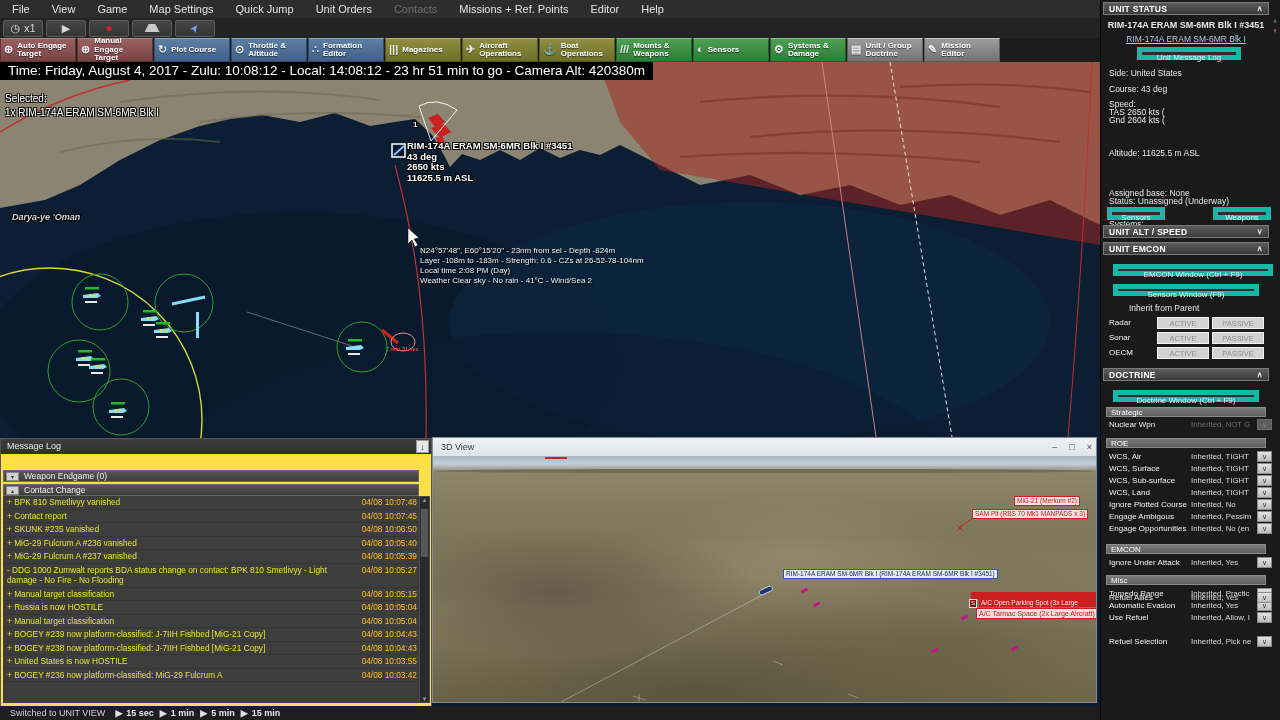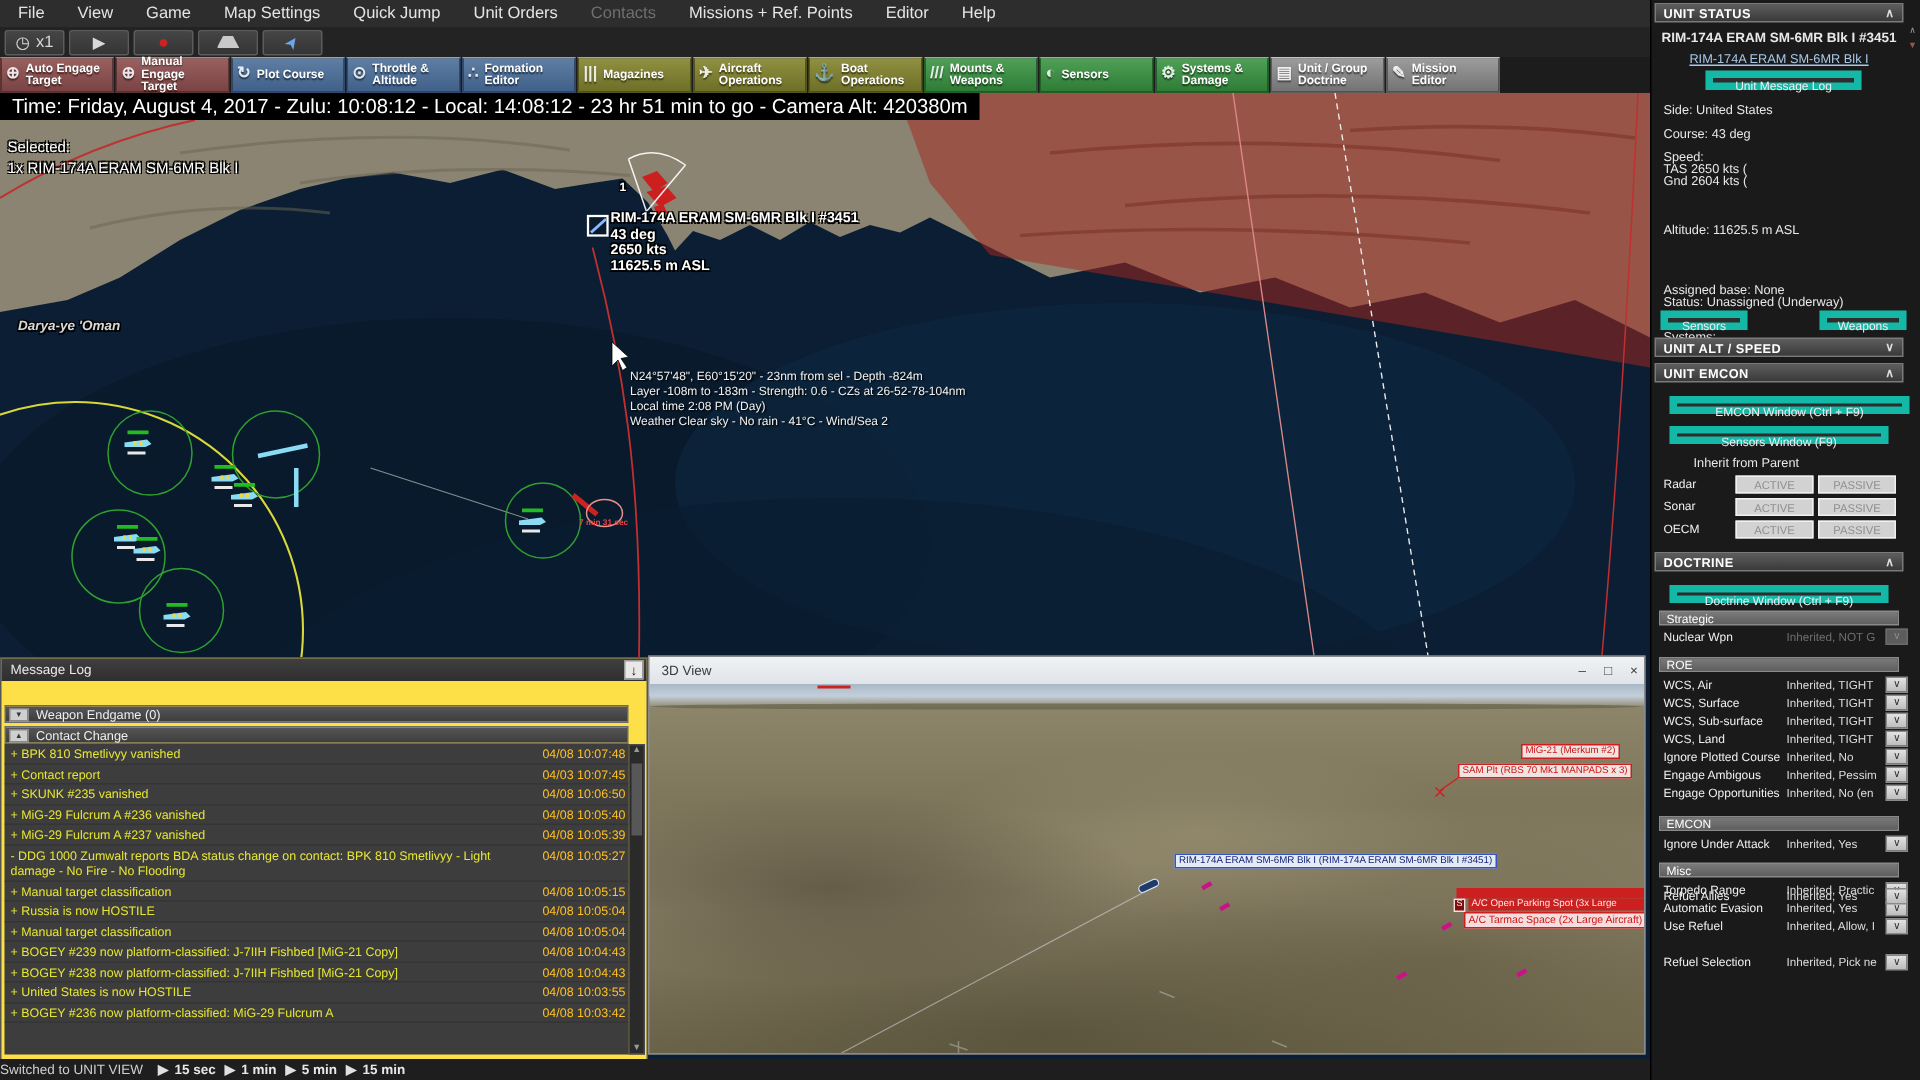--- a/index.html
+++ b/index.html
@@ -41,21 +41,21 @@
   #msglog-pop{position:absolute;right:2px;top:1px;width:13px;height:13px;background:#e8e8e8;border:1px solid #999;color:#111;font-size:9px;line-height:12px;text-align:center;box-sizing:border-box;}
   .log-group{position:absolute;left:2px;width:416px;height:12px;background:linear-gradient(#565656,#3d3d3d);border:1px solid #6a6a6a;color:#f0f0f0;font-size:8.5px;line-height:11px;box-sizing:border-box;display:flex;align-items:center;gap:5px;padding-left:2px;}
   .log-chev{width:13px;height:9px;background:#cfcfcf;border:1px solid #888;color:#333;font-size:6px;line-height:8px;text-align:center;box-sizing:border-box;}
   #log-entries{position:absolute;left:2px;top:57px;width:416px;height:207px;background:#3d3d3d;overflow:hidden;}
   .log-row{display:flex;align-items:flex-start;border-bottom:1px solid #353535;padding:1px 2px 1px 4px;box-sizing:border-box;}
   .log-text{flex:1;font-size:8.3px;line-height:10.5px;color:#e6e632;}
   .log-time{flex:0 0 62px;text-align:right;font-size:8.3px;line-height:10.5px;color:#ffc020;}
   #log-scroll{position:absolute;right:1px;top:57px;width:11px;height:207px;background:#2a2a2a;border:1px solid #4a4a4a;box-sizing:border-box;color:#999;font-size:6px;text-align:center;}
   #log-scroll .thumb{position:absolute;left:1px;top:12px;width:7px;height:48px;background:#575757;}
   
-  #bottombar{left:0;top:706px;width:1100px;height:14px;background:#1e1e1e;display:flex;align-items:center;gap:6px;padding-left:0;box-sizing:border-box;z-index:12;color:#d8d8d8;}
+  #bottombar{left:0;top:706px;width:1100px;height:14px;background:#1e1e1e;display:flex;align-items:center;gap:6px;padding-left:10px;box-sizing:border-box;z-index:12;color:#d8d8d8;}
   #bottombar .st{font-size:9px;color:#cfcfcf;margin-right:4px;}
   .step{display:flex;align-items:center;gap:4px;font-size:9px;font-weight:bold;color:#e8e8e8;}
   .step .tri{color:#e0e0e0;font-size:9px;}
   
   #view3d{left:432px;top:437px;width:665px;height:266px;border:1px solid #8a8a8a;box-sizing:border-box;z-index:11;background:#888;}
   #v3d-title{position:absolute;left:0;top:0;width:100%;height:26px;background:linear-gradient(#eff2f5,#d9dee3);color:#3a3a3a;font-size:9px;line-height:18px;padding-left:8px;box-sizing:border-box;}
   #v3d-ctrls{position:absolute;right:4px;top:0;height:18px;display:flex;gap:12px;align-items:center;color:#444;font-size:9px;}
   #v3d-content{position:absolute;left:0;top:18px;width:663px;height:246px;overflow:hidden;
     background:
       radial-gradient(ellipse 300px 90px at 18% 55%, rgba(60,52,38,.45), transparent 70%),

